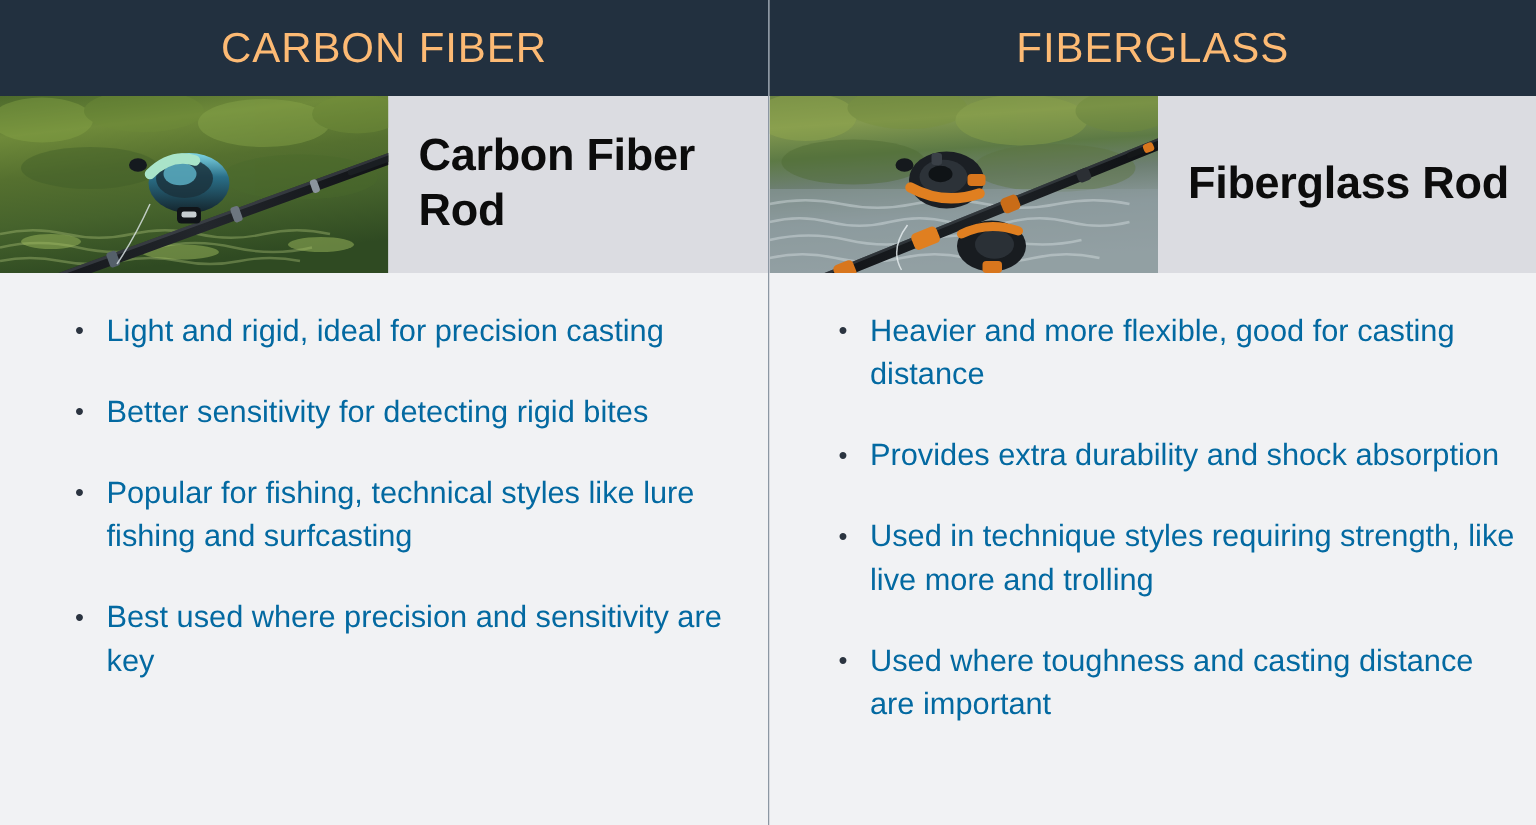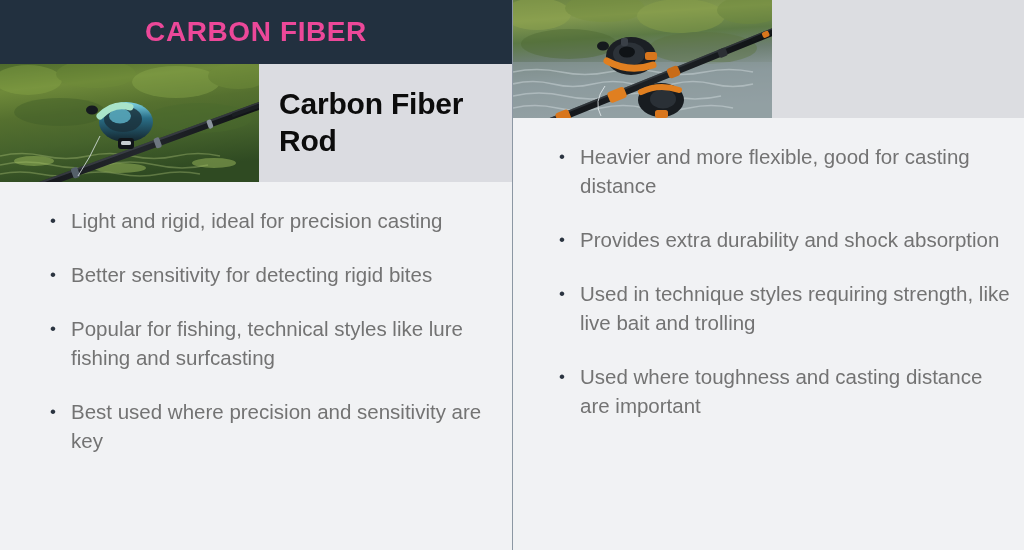--- a/index.html
+++ b/index.html
@@ -41,23 +41,23 @@
   .header-band {
     height: 64px;
     background: #22303f;
     display: flex;
     align-items: center;
     justify-content: center;
     flex: 0 0 64px;
   }
 
   .header-title {
-    color: #ec4899;
+    color: #fdba74;
     font-size: 28px;
-    font-weight: bold;
+    font-weight: normal;
     letter-spacing: 0.6px;
     text-transform: uppercase;
     line-height: 1;
   }
 
   
   .media-band {
     height: 118px;
     flex: 0 0 118px;
     display: flex;
@@ -115,21 +115,21 @@
     flex: 0 0 21px;
     font-size: 17px;
     line-height: 29px;
     color: #2b3440;
     text-align: left;
   }
 
   .bullet-text {
     font-size: 20.5px;
     line-height: 29px;
-    color: #737373;
+    color: #0369a1;
     max-width: 420px;
   }
 
   .column.right .bullet-text { max-width: 455px; }
 </style>
 </head>
 <body>
 
 <div class="infographic">
 
@@ -232,20 +232,23 @@
         <li class="bullet-item">
           <span class="bullet-dot">•</span>
           <span class="bullet-text">Best used where precision and sensitivity are key</span>
         </li>
       </ul>
     </div>
   </div>
 
   <div class="column right">
 
+    <div class="header-band">
+      <span class="header-title">FIBERGLASS</span>
+    </div>
 
     <div class="media-band">
 
       <div class="photo">
         <svg viewBox="0 0 259 118" preserveAspectRatio="none" aria-hidden="true">
           <defs>
             <linearGradient id="lakeR" x1="0" y1="0" x2="0.15" y2="1">
               <stop offset="0%" stop-color="#6b8342"></stop>
               <stop offset="18%" stop-color="#83994f"></stop>
               <stop offset="36%" stop-color="#5d7a45"></stop>
@@ -306,35 +309,38 @@
             <ellipse cx="0" cy="0" rx="23" ry="17" fill="#181c20"></ellipse>
             <ellipse cx="2" cy="-1" rx="13" ry="9.5" fill="#2a3036"></ellipse>
             <path d="M-20 -8 q18 -9 38 -2" stroke="#e07f20" stroke-width="6" fill="none" stroke-linecap="round"></path>
             <rect x="-6" y="10" width="13" height="8" rx="2.5" fill="#d8761d"></rect>
           </g>
 
           <path d="M92 86 q-12 16 -4 30" stroke="#e3eaec" stroke-width="1" fill="none" opacity="0.85"></path>
         </svg>
       </div>
 
+      <div class="rod-title-card">
+        <span class="rod-title">Fiberglass Rod</span>
+      </div>
     </div>
 
     <div class="bullet-body">
       <ul class="bullet-list">
         <li class="bullet-item">
           <span class="bullet-dot">•</span>
           <span class="bullet-text">Heavier and more flexible, good for casting distance</span>
         </li>
         <li class="bullet-item">
           <span class="bullet-dot">•</span>
           <span class="bullet-text">Provides extra durability and shock absorption</span>
         </li>
         <li class="bullet-item">
           <span class="bullet-dot">•</span>
-          <span class="bullet-text">Used in technique styles requiring strength, like live bait and trolling</span>
+          <span class="bullet-text">Used in technique styles requiring strength, like live more and trolling</span>
         </li>
         <li class="bullet-item">
           <span class="bullet-dot">•</span>
           <span class="bullet-text">Used where toughness and casting distance are important</span>
         </li>
       </ul>
     </div>
   </div>
 
 </div>

